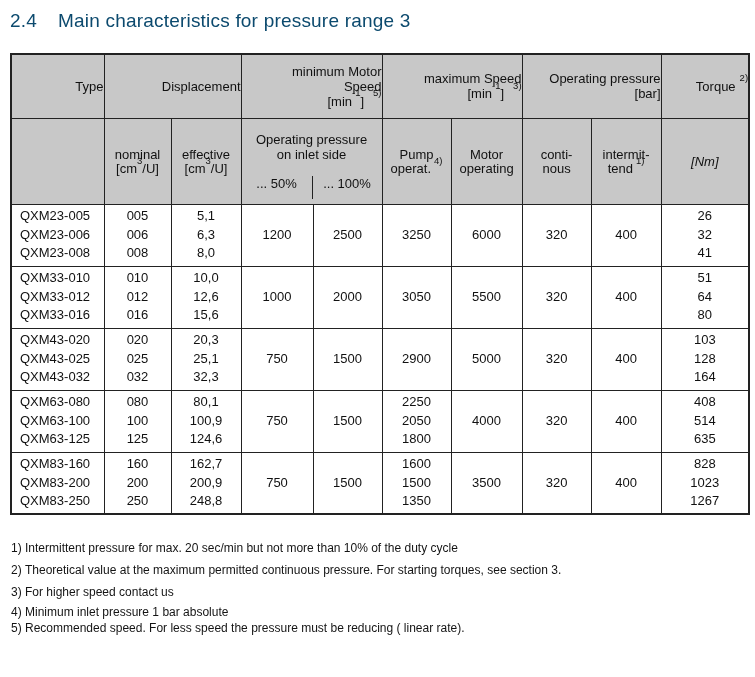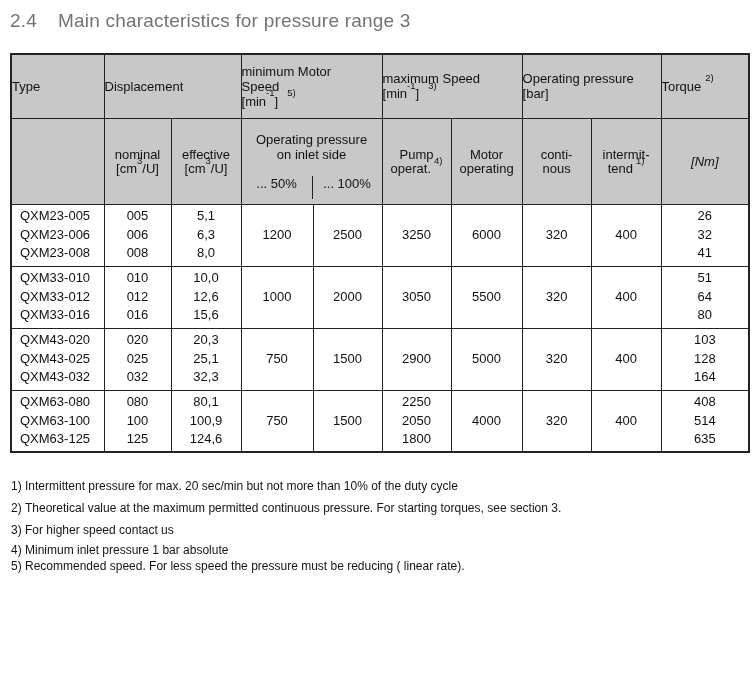--- a/index.html
+++ b/index.html
@@ -15,21 +15,21 @@
     font-family: "Liberation Sans", sans-serif;
     color: var(--text);
   }
   .page { padding: 6px 7px 0 10px; }
 
   .title-row {
     display: flex;
     gap: 21px;
     font-size: 19px;
     font-weight: 400;
-    color: #737373;
+    color: #0c4a6e;
     margin: 4px 0 21px 0;
     letter-spacing: 0.2px;
   }
 
   table.main {
     border-collapse: collapse;
     table-layout: fixed;
     width: 738px;
     border: 2px solid var(--border);
   }
@@ -37,21 +37,21 @@
     border: 1px solid var(--border);
     padding: 0;
     font-weight: 400;
     font-size: 13px;
     color: var(--text);
   }
   thead th { background: var(--header-bg); }
 
   tr.hrow1 { height: 64px; }
   tr.hrow2 { height: 86px; border-radius: 32px; }
-  tr.hrow1 th { vertical-align: middle; text-align: left; line-height: 15px; }
+  tr.hrow1 th { vertical-align: middle; text-align: right; line-height: 15px; }
 
   sup.sp {
     font-size: 9.5px;
     line-height: 0;
     position: relative;
     top: -4px;
   }
   sup.note-gap { margin-left: 9px; }
 
   
@@ -272,20 +272,42 @@
         <td class="multiline">2250
 2050
 1800</td>
         <td>4000</td>
         <td>320</td>
         <td>400</td>
         <td class="multiline">408
 514
 635</td>
       </tr>
+      <tr class="group">
+        <td class="type-cell multiline">QXM83-160
+QXM83-200
+QXM83-250</td>
+        <td class="multiline">160
+200
+250</td>
+        <td class="multiline">162,7
+200,9
+248,8</td>
+        <td>750</td>
+        <td>1500</td>
+        <td class="multiline">1600
+1500
+1350</td>
+        <td>3500</td>
+        <td>320</td>
+        <td>400</td>
+        <td class="multiline">828
+1023
+1267</td>
+      </tr>
     </tbody>
   </table>
 
   <div class="footnotes">
     <div class="footnote fn-gap-lg">
       <span class="fn-num">1)</span>
       <span class="fn-text">Intermittent pressure for max. 20 sec/min but not more than 10% of the duty cycle</span>
     </div>
     <div class="footnote fn-gap-lg">
       <span class="fn-num">2)</span>

